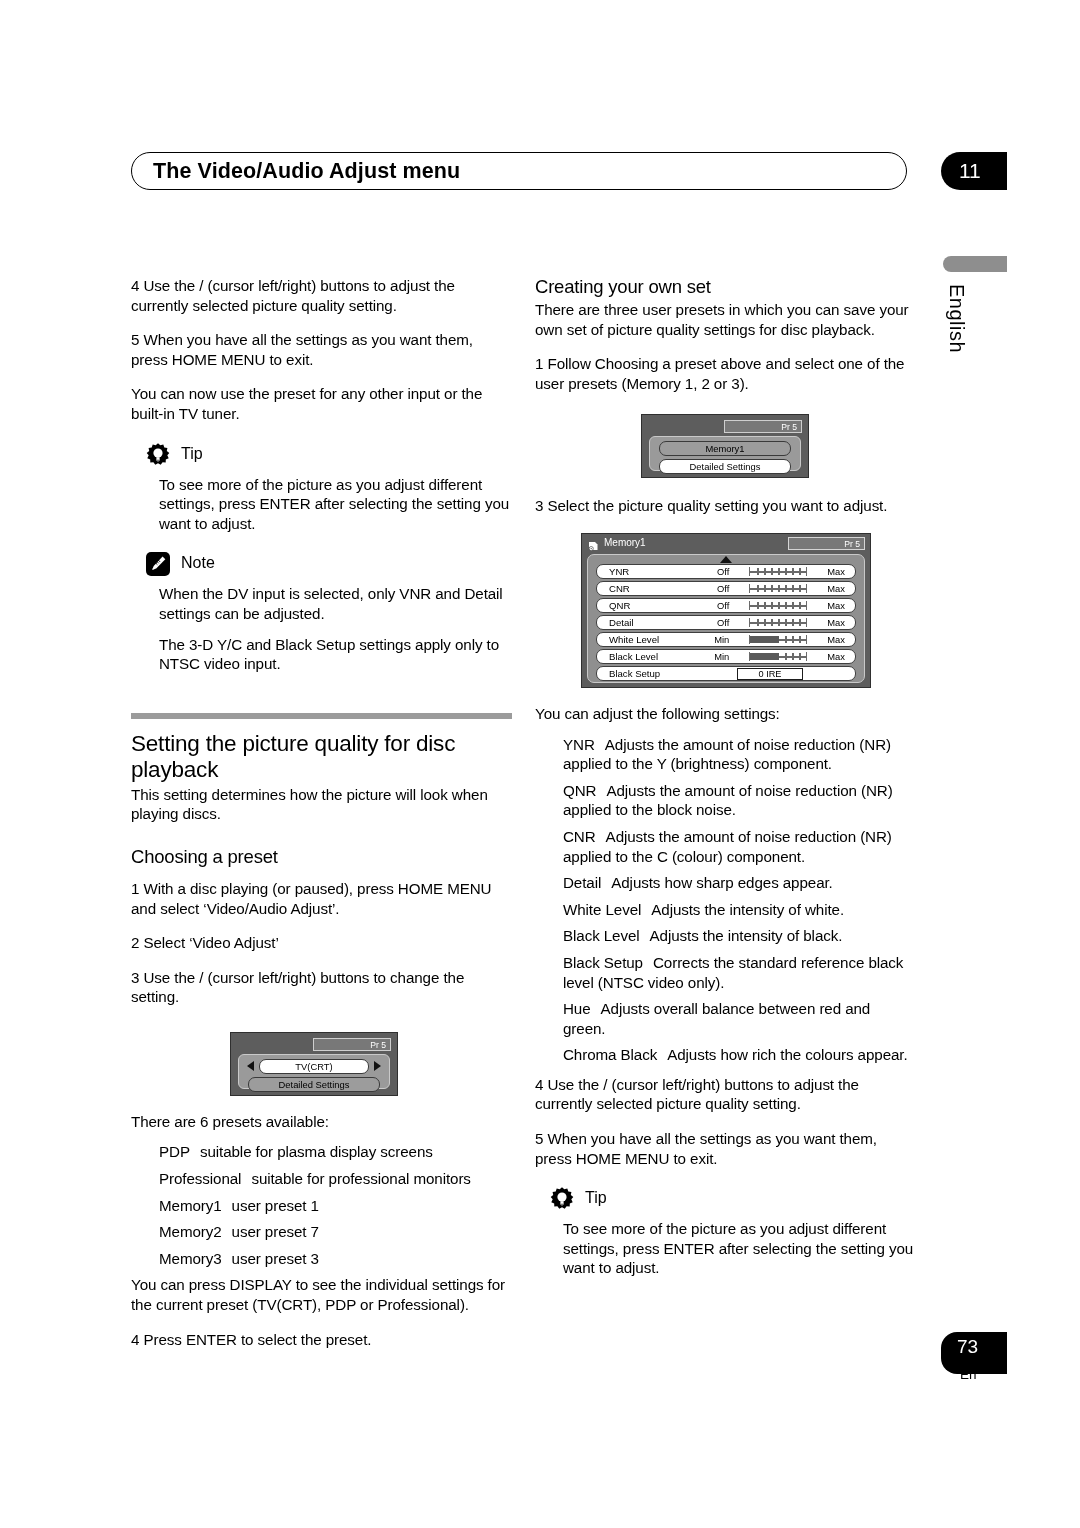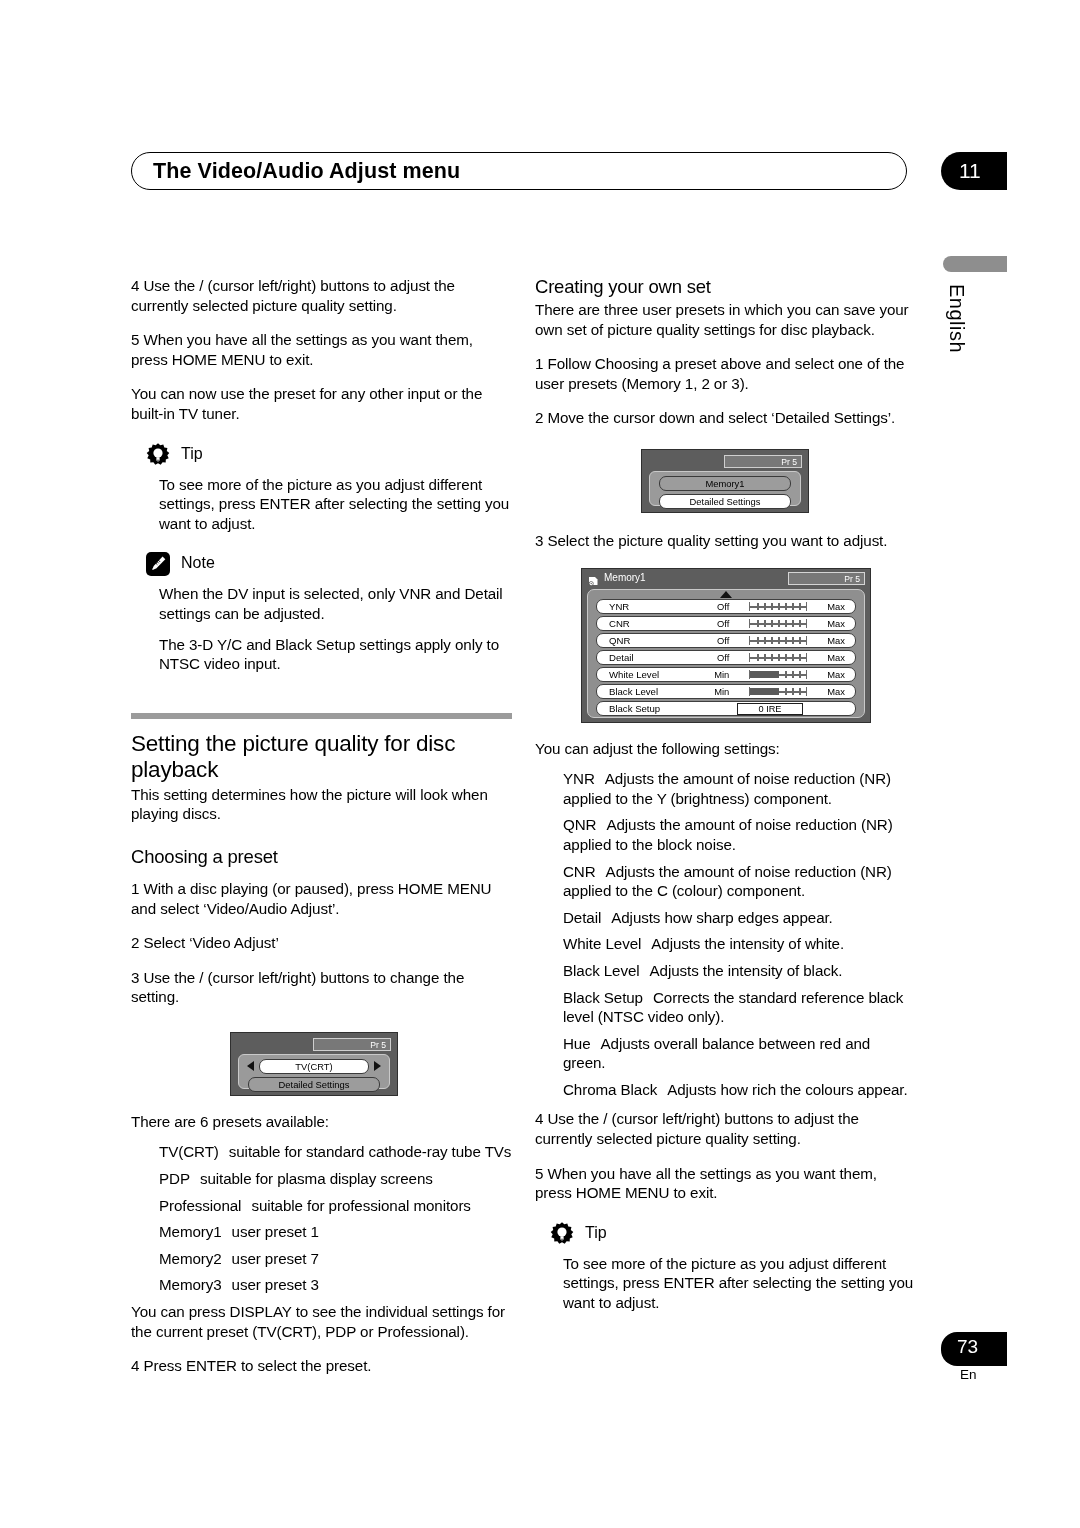--- a/index.html
+++ b/index.html
@@ -365,21 +365,21 @@
     text-align: center;
     color: #000;
   }
 
   
   #page-tab {
     position: absolute;
     left: 941px;
     top: 1332px;
     width: 66px;
-    height: 34px;
+    height: 42px;
     background: #000;
     border-top-left-radius: 16px;
     border-bottom-left-radius: 16px;
   }
   #page-number {
     color: #fff;
     font-size: 19px;
     position: absolute;
     left: 16px;
     top: 4px;
@@ -476,23 +476,20 @@
         <div class="shot-row">
           <div class="shot-btn unsel">Detailed Settings</div>
         </div>
       </div>
     </div>
     <div style="height:16px"></div>
 
     <p class="para tight">There are 6 presets available:</p>
 
     <p class="list-item">
-      <span>TV(CRT)</span><span class="term-gap"></span><span>suitable for standard cathode-ray tube TVs</span>
-    </p>
-    <p class="list-item">
       <span>PDP</span><span class="term-gap"></span><span>suitable for plasma display screens</span>
     </p>
     <p class="list-item">
       <span>Professional</span><span class="term-gap"></span><span>suitable for professional monitors</span>
     </p>
     <p class="list-item">
       <span>Memory1</span><span class="term-gap"></span><span>user preset 1</span>
     </p>
     <p class="list-item">
       <span>Memory2</span><span class="term-gap"></span><span>user preset 7</span>
@@ -504,21 +501,20 @@
     <p class="para" style="margin-top:6px">You can press DISPLAY to see the individual settings for the current preset (TV(CRT), PDP or Professional).</p>
     <p class="step">4   Press ENTER to select the preset.</p>
   </div>
 
   <div class="col" id="col-right">
 
     <h2 class="h2" style="margin-bottom:2px">Creating your own set</h2>
     <p class="para">There are three user presets in which you can save your own set of picture quality settings for disc playback.</p>
 
     <p class="step">1   Follow  Choosing a preset above and select one of the user presets (Memory 1, 2 or 3).</p>
-    <p class="step">2   Move the cursor down and select ‘Detailed Settings’.</p>
 
     <div style="height:6px"></div>
     <div class="shot shot-small" style="margin-left:106px;">
       <div class="shot-pr">Pr 5</div>
       <div class="shot-inner">
         <div class="shot-row">
           <div class="shot-btn unsel">Memory1</div>
         </div>
         <div class="shot-row">
           <div class="shot-btn sel">Detailed Settings</div>

